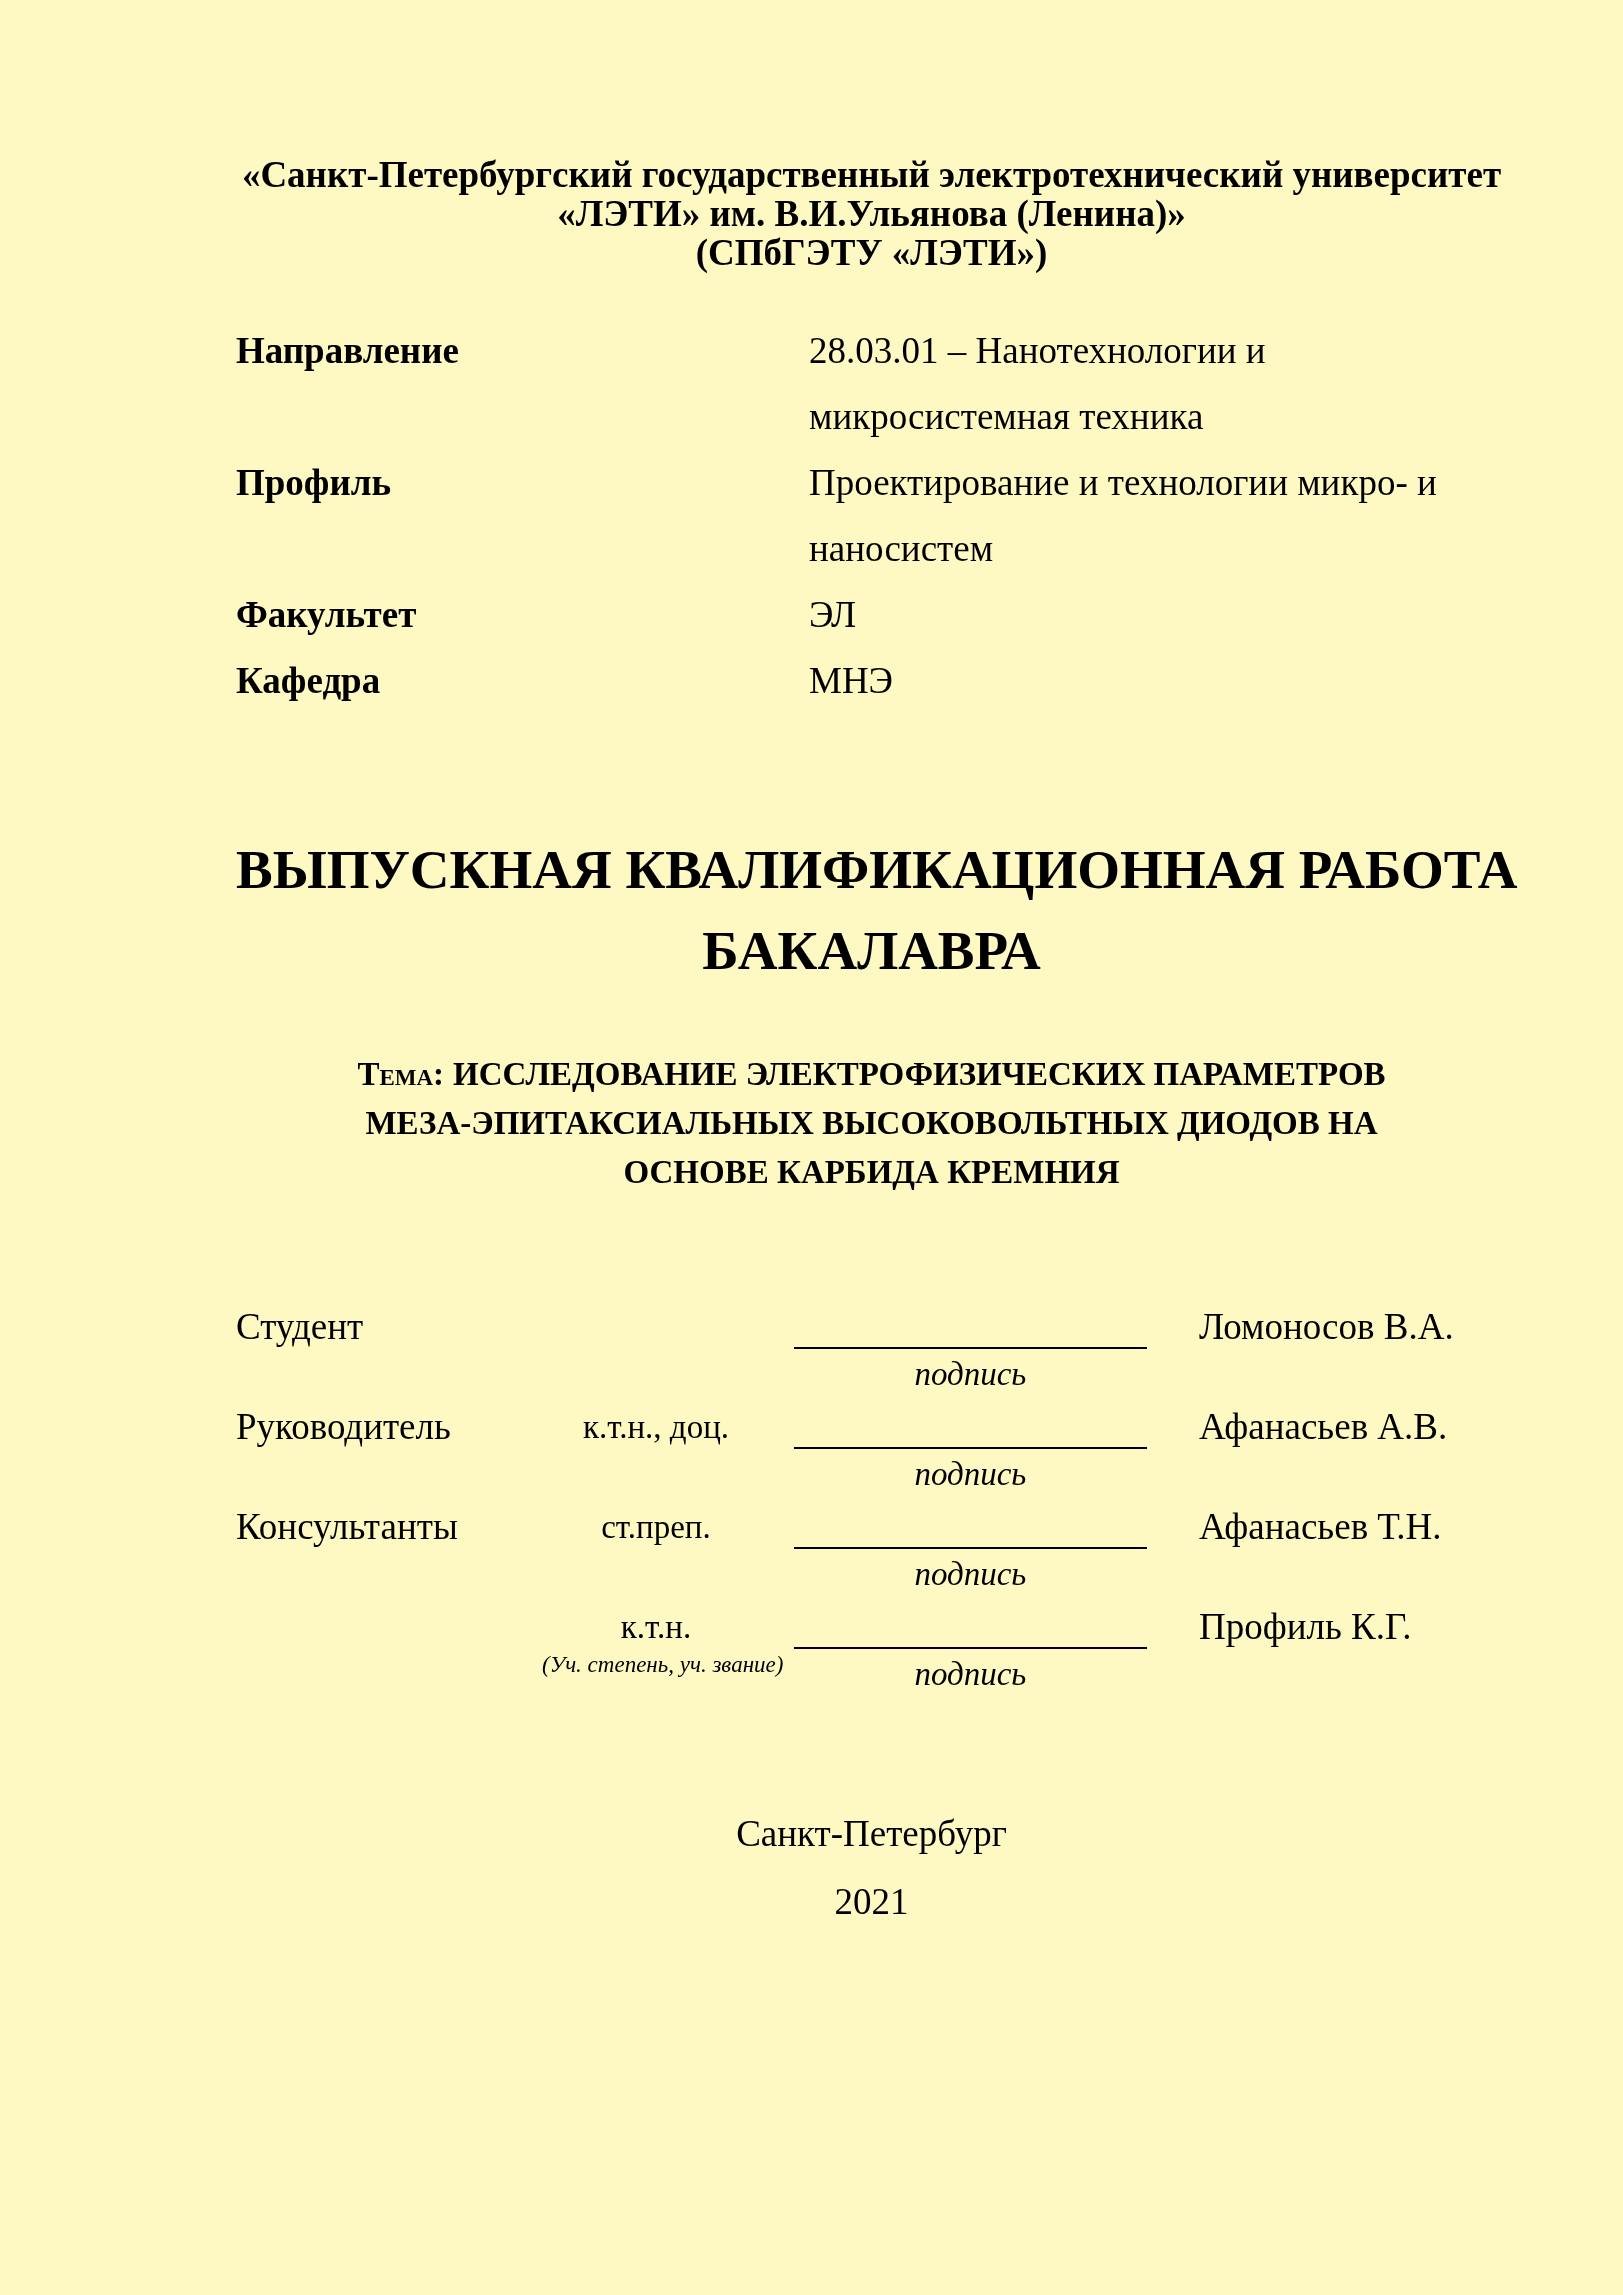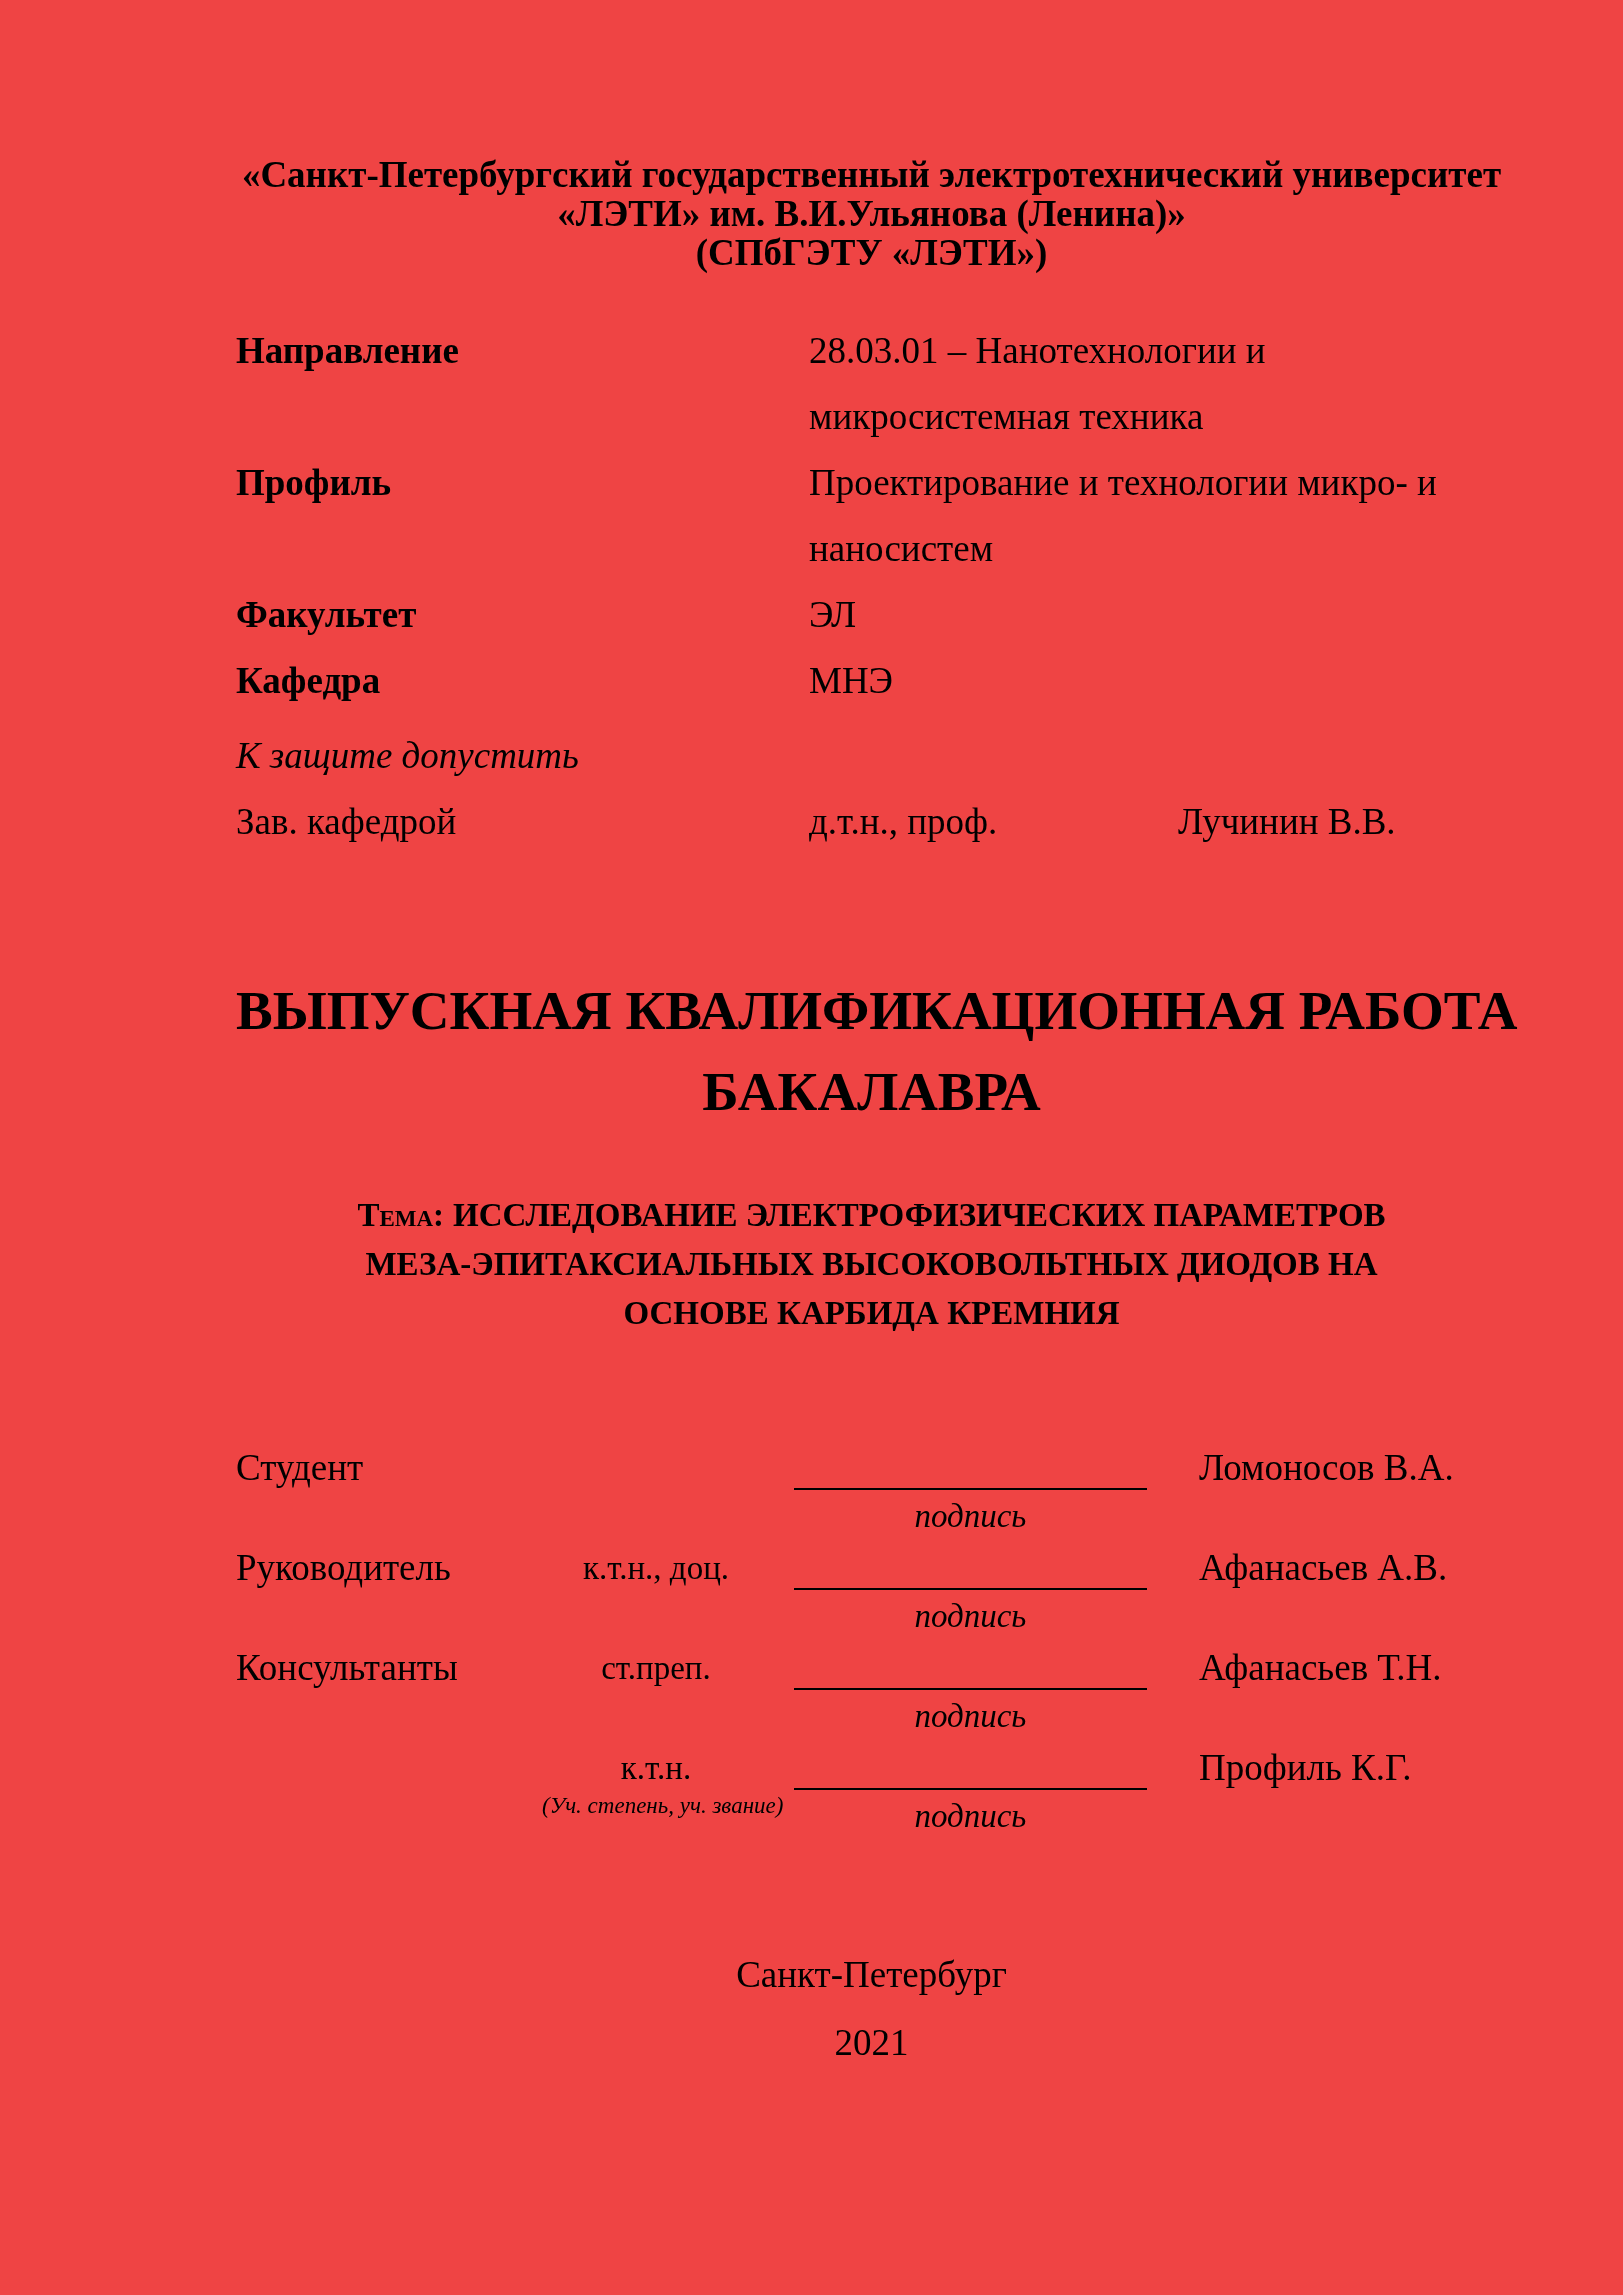--- a/index.html
+++ b/index.html
@@ -8,21 +8,21 @@
     width: 1623px;
     height: 2295px;
     position: relative;
     font-family: "Liberation Serif", "DejaVu Serif", serif;
     color: #000000;
   }
   .page {
     position: absolute;
     inset: 0;
     padding: 155px 116px 0 236px; 
-    background: #ef4444;
+    background: #fef9c3;
   }
 
   
   .univ-header {
     text-align: center;
     font-weight: bold;
     font-size: 37px;
     line-height: 39px;
   }
 
@@ -128,28 +128,20 @@
       </div>
     </div>
     <div class="field-row">
       <div class="f-label">Кафедра</div>
       <div class="f-value">
         <div class="vline">МНЭ</div>
       </div>
     </div>
   </div>
 
-  <div class="approval">
-    <div class="admit">К защите допустить</div>
-    <div class="head-row">
-      <div>Зав. кафедрой</div>
-      <div>д.т.н., проф.</div>
-      <div>Лучинин В.В.</div>
-    </div>
-  </div>
 
   <div class="vkr-title">
     <div class="line">ВЫПУСКНАЯ КВАЛИФИКАЦИОННАЯ РАБОТА</div>
     <div class="line">БАКАЛАВРА</div>
   </div>
 
   <div class="theme">
     <div class="t-line"><span class="t-prefix">Тема:</span><span>ИССЛЕДОВАНИЕ ЭЛЕКТРОФИЗИЧЕСКИХ ПАРАМЕТРОВ</span></div>
     <div class="t-line">МЕЗА-ЭПИТАКСИАЛЬНЫХ ВЫСОКОВОЛЬТНЫХ ДИОДОВ НА</div>
     <div class="t-line">ОСНОВЕ КАРБИДА КРЕМНИЯ</div>

